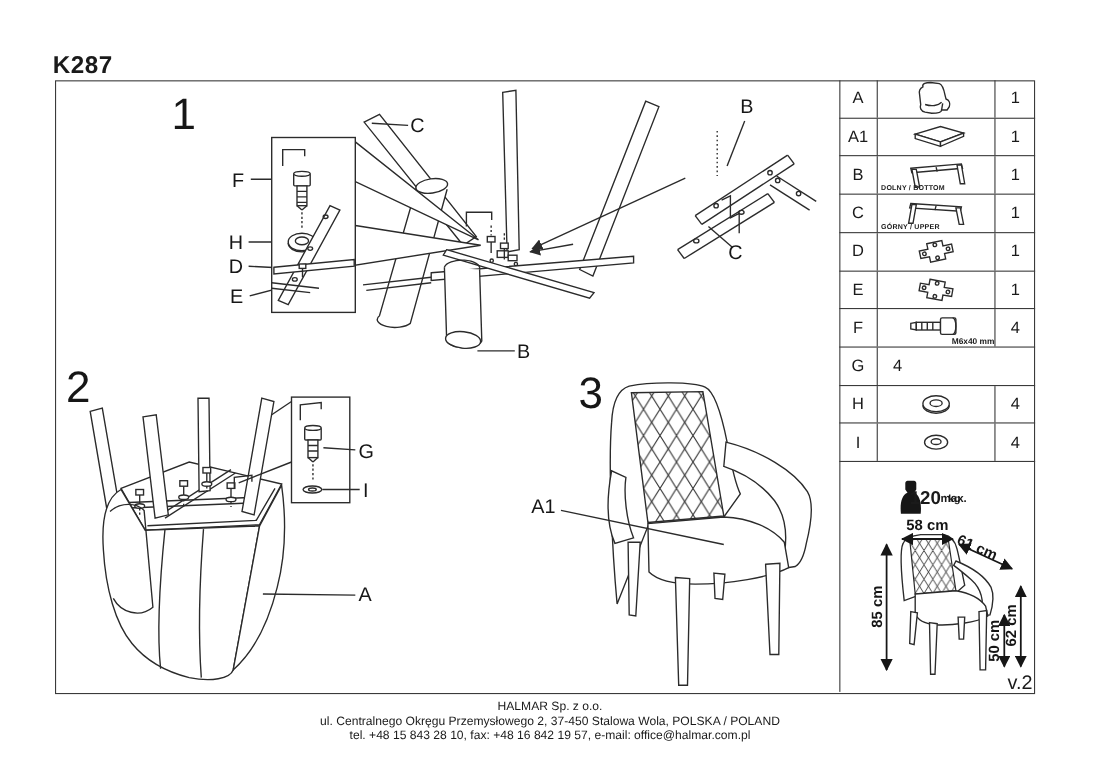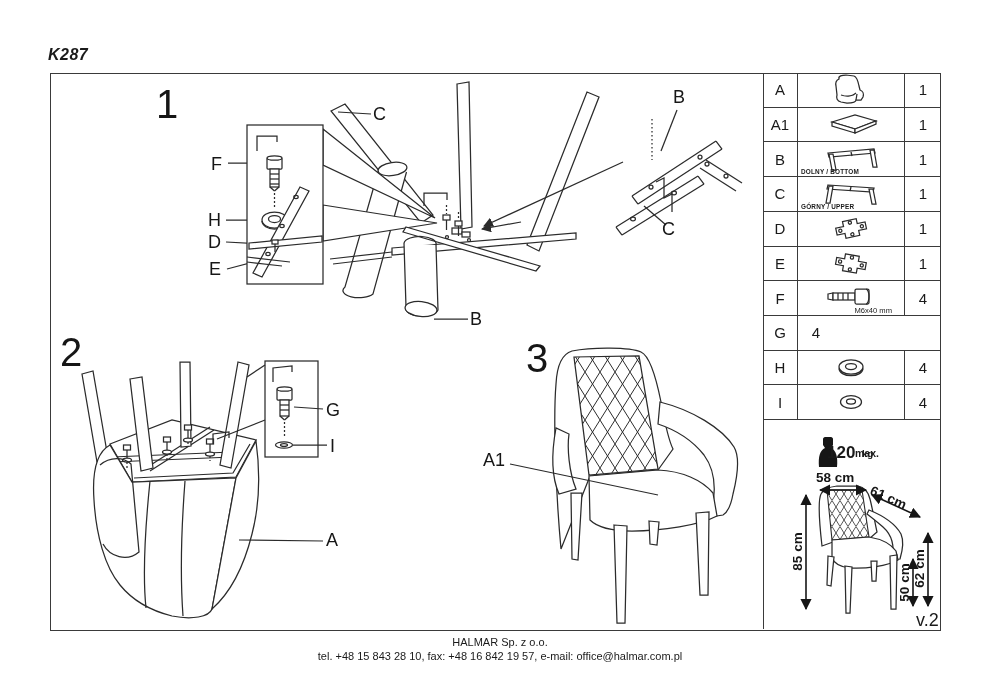--- a/index.html
+++ b/index.html
@@ -1,34 +1,34 @@
 <!DOCTYPE html>
 <html><head>
 <meta charset="utf-8">
 <style>
   html,body{margin:0;padding:0;background:#fff;}
   .page{position:relative;width:1000px;height:700px;background:#fff;overflow:hidden;
         font-family:"Liberation Sans", sans-serif;color:#1a1a1a;}
   .abs{position:absolute;}
-  .title{font-size:16px;font-weight:bold;letter-spacing:.5px;font-style:italic;}
+  .title{font-size:22px;font-weight:bold;letter-spacing:.5px;}
   .main-box{left:50px;top:73px;width:889px;height:556px;border:1.6px solid #3a3a3a;}
   .divider{left:763px;top:73px;width:0;height:556px;border-left:1.4px solid #3a3a3a;}
   .stepnum{font-size:40px;font-weight:400;color:#161616;}
   .plabel{font-size:18px;font-weight:400;color:#161616;}
   svg{display:block;}
   .ln{stroke:#2b2b2b;stroke-width:1.25;fill:none;}
   .shape{stroke:#2b2b2b;stroke-width:1.25;fill:#fff;}
   
   .parts-table{left:763px;top:73px;width:178px;height:347px;display:flex;flex-direction:column;}
   .prow{flex:1;display:flex;border-bottom:1.2px solid #3a3a3a;}
   .pcell-id{width:34px;border-right:1.2px solid #3a3a3a;display:flex;align-items:center;justify-content:center;font-size:15px;}
   .pcell-icon{flex:1;border-right:1.2px solid #3a3a3a;position:relative;display:flex;align-items:center;justify-content:center;}
   .pcell-qty{width:36px;display:flex;align-items:center;justify-content:center;font-size:15px;}
   .note-bl{position:absolute;left:3px;bottom:1px;font-size:6.4px;font-weight:bold;letter-spacing:.2px;}
-  .note-br{position:absolute;right:12px;bottom:0px;font-size:7.6px;font-weight:normal;margin-left:25px;}
+  .note-br{position:absolute;right:0;bottom:0px;font-size:7.6px;font-weight:bold;margin-left:25px;}
   
   .dim{font-size:13.5px;font-weight:600;color:#161616;}
   .rot90{transform:rotate(-90deg);transform-origin:center center;width:60px;text-align:center;}
   .maxl{font-size:10.5px;font-weight:bold;margin-left:16px;}
   .maxv{font-size:17px;font-weight:bold;}
   .maxu{font-size:9.5px;font-weight:bold;}
   .ver{font-size:18px;}
   .footer{left:0;top:636px;width:1000px;text-align:center;font-size:11px;line-height:13.6px;color:#1a1a1a;}
 </style>
 </head>
@@ -258,21 +258,21 @@
       <line x1="872" y1="495" x2="920" y2="517" marker-start="url(#ah2)" marker-end="url(#ah2)"></line>
       <line x1="806" y1="495" x2="806" y2="609" marker-start="url(#ah2)" marker-end="url(#ah2)"></line>
       <line x1="913" y1="559" x2="913" y2="606" marker-start="url(#ah2)" marker-end="url(#ah2)"></line>
       <line x1="928" y1="533" x2="928" y2="606" marker-start="url(#ah2)" marker-end="url(#ah2)"></line>
     </g>
   </svg>
 
   <span class="abs maxl" style="left:839px;top:447px;">max.</span>
   <span class="abs maxv" style="left:827px;top:443px;">120</span>
   <span class="abs maxu" style="left:862px;top:448px;">kg</span>
-  <span class="abs dim" style="left:816px;top:470px;width:54px;">58 cm</span>
+  <span class="abs dim" style="left:816px;top:470px;width:54px;text-align:center;">58 cm</span>
   <span class="abs dim" style="left:874px;top:483px;transform:rotate(24deg);transform-origin:left top;">61 cm</span>
   <span class="abs dim rot90" style="left:767px;top:544px;">85 cm</span>
   <span class="abs dim rot90" style="left:874px;top:575px;">50 cm</span>
   <span class="abs dim rot90" style="left:889px;top:561px;">62 cm</span>
   <span class="abs ver" style="left:916px;top:610px;">v.2</span>
 
   <span class="abs stepnum" style="left:156px;top:82px;">1</span>
   <span class="abs stepnum" style="left:60px;top:330px;">2</span>
   <span class="abs stepnum" style="left:526px;top:336px;">3</span>
 
@@ -417,16 +417,17 @@
           <ellipse class="ln" cx="52" cy="15.5" rx="4.5" ry="2.6"></ellipse>
         </svg>
       </div>
       <div class="pcell-qty">4</div>
     </div>
 
   </div>
 
   <div class="abs footer">
     <div>HALMAR Sp. z o.o.</div>
+    <div>ul. Centralnego Okręgu Przemysłowego 2, 37-450 Stalowa Wola, POLSKA / POLAND</div>
     <div>tel. +48 15 843 28 10, fax: +48 16 842 19 57, e-mail: office@halmar.com.pl</div>
   </div>
 
 </div>
 
 </body></html>

